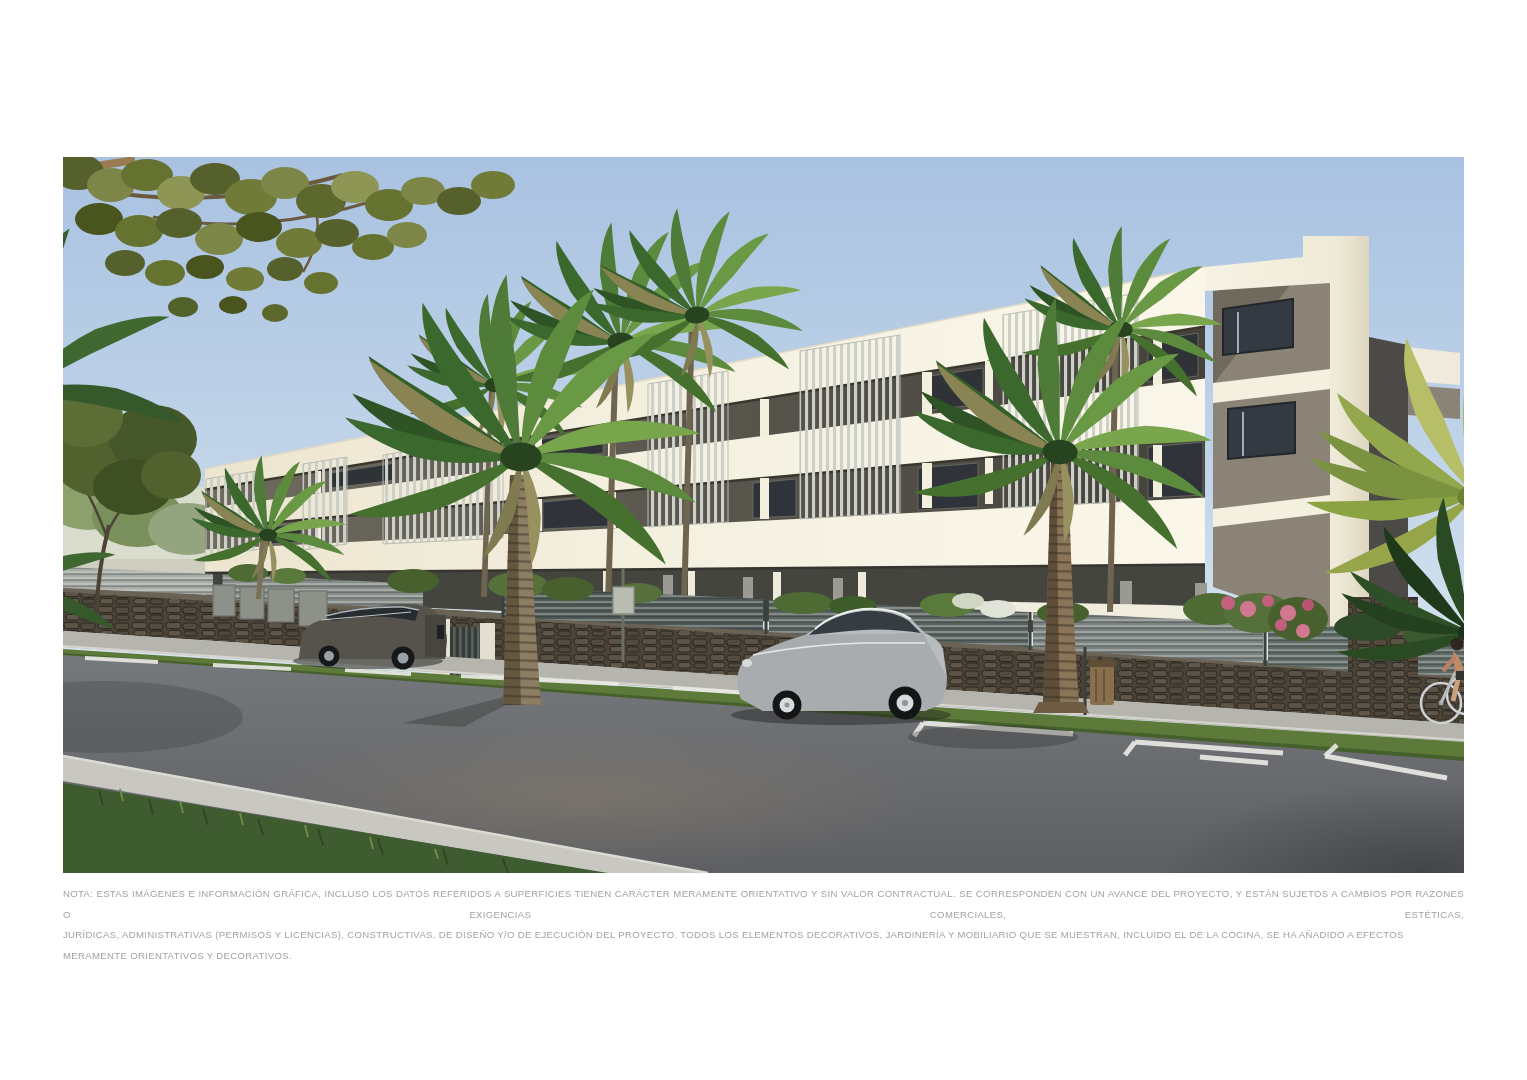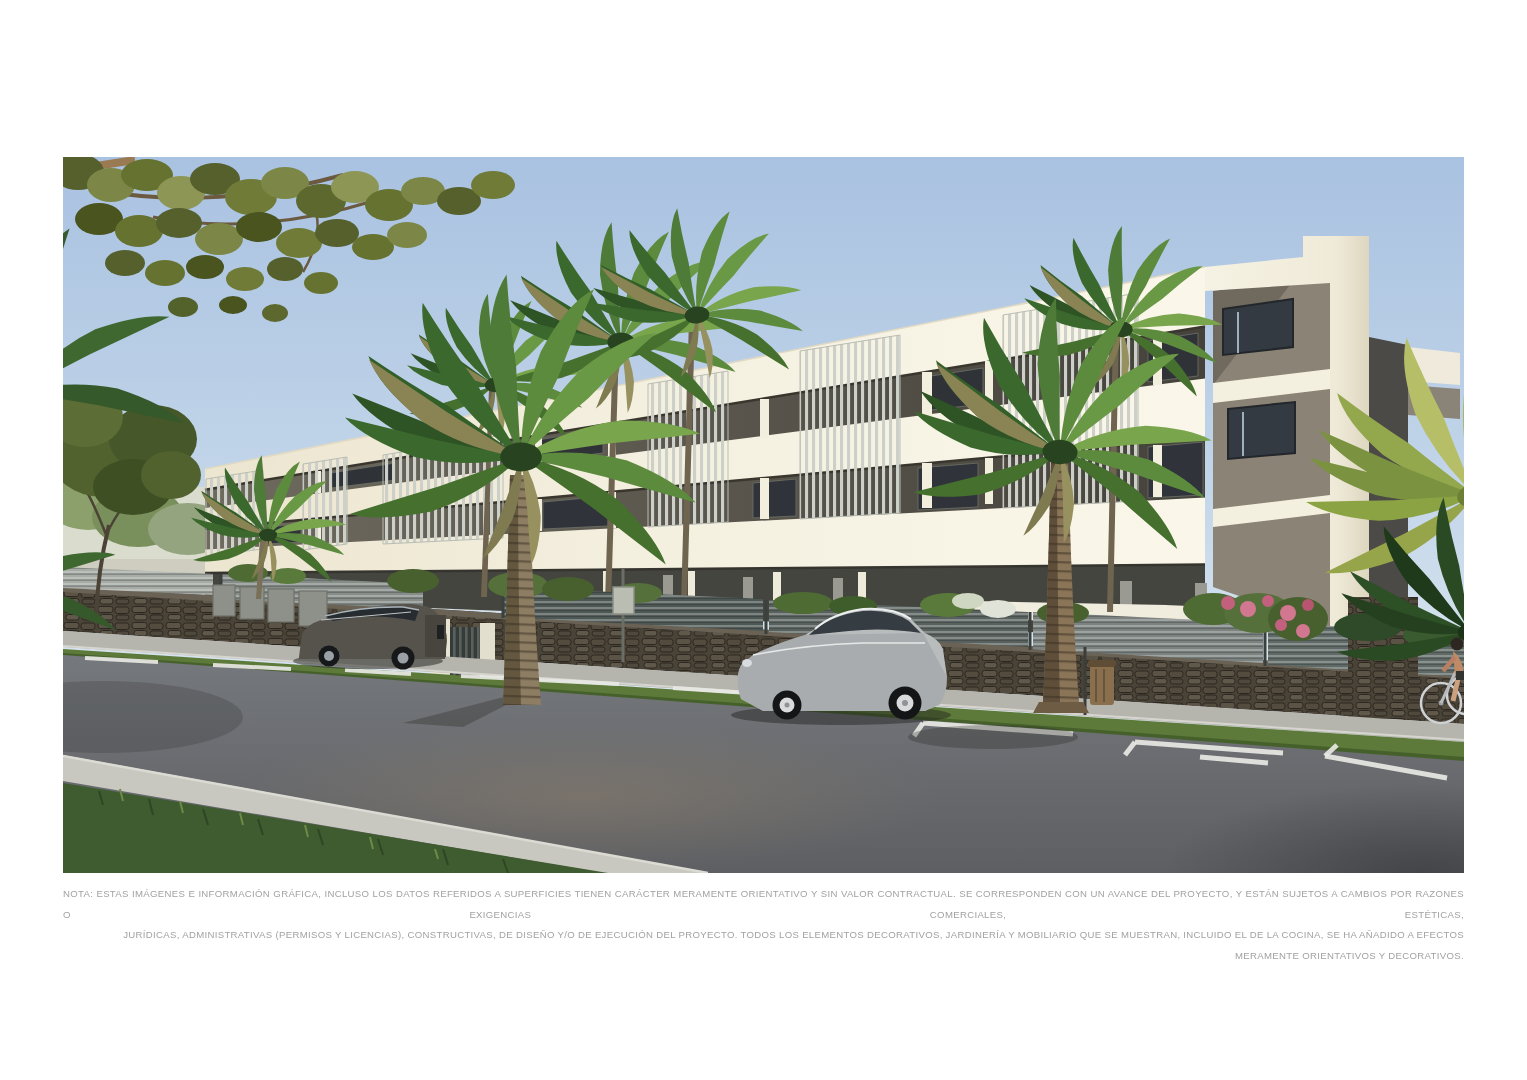--- a/index.html
+++ b/index.html
@@ -3,21 +3,21 @@
 <meta charset="utf-8">
 <style>
   html,body{margin:0;padding:0;background:#ffffff;width:1527px;height:1080px;overflow:hidden;
     font-family:"Liberation Sans", sans-serif;}
   .page{position:relative;width:1356px;height:1080px;background:#ffffff;}
   .hero{position:absolute;left:63px;top:157px;width:1401px;height:716px;overflow:hidden;}
   .hero svg{display:block;}
   .disclaimer{position:absolute;left:63px;top:884px;width:1401px;color:#a2a2a2;
     font-size:9.6px;letter-spacing:0.32px;line-height:20.5px;font-weight:400;}
   .disclaimer .l1{text-align:justify;text-align-last:justify;}
-  .disclaimer .l2{text-align:right;}
+  .disclaimer .l2{text-align:left;}
 </style>
 </head>
 <body>
 
 <div class="page">
 
   <figure class="hero" style="margin:0">
   <svg width="1401" height="716" viewBox="0 0 1401 716" xmlns="http://www.w3.org/2000/svg">
     <defs>
       <linearGradient id="skyG" x1="0" y1="0" x2="0" y2="1">

